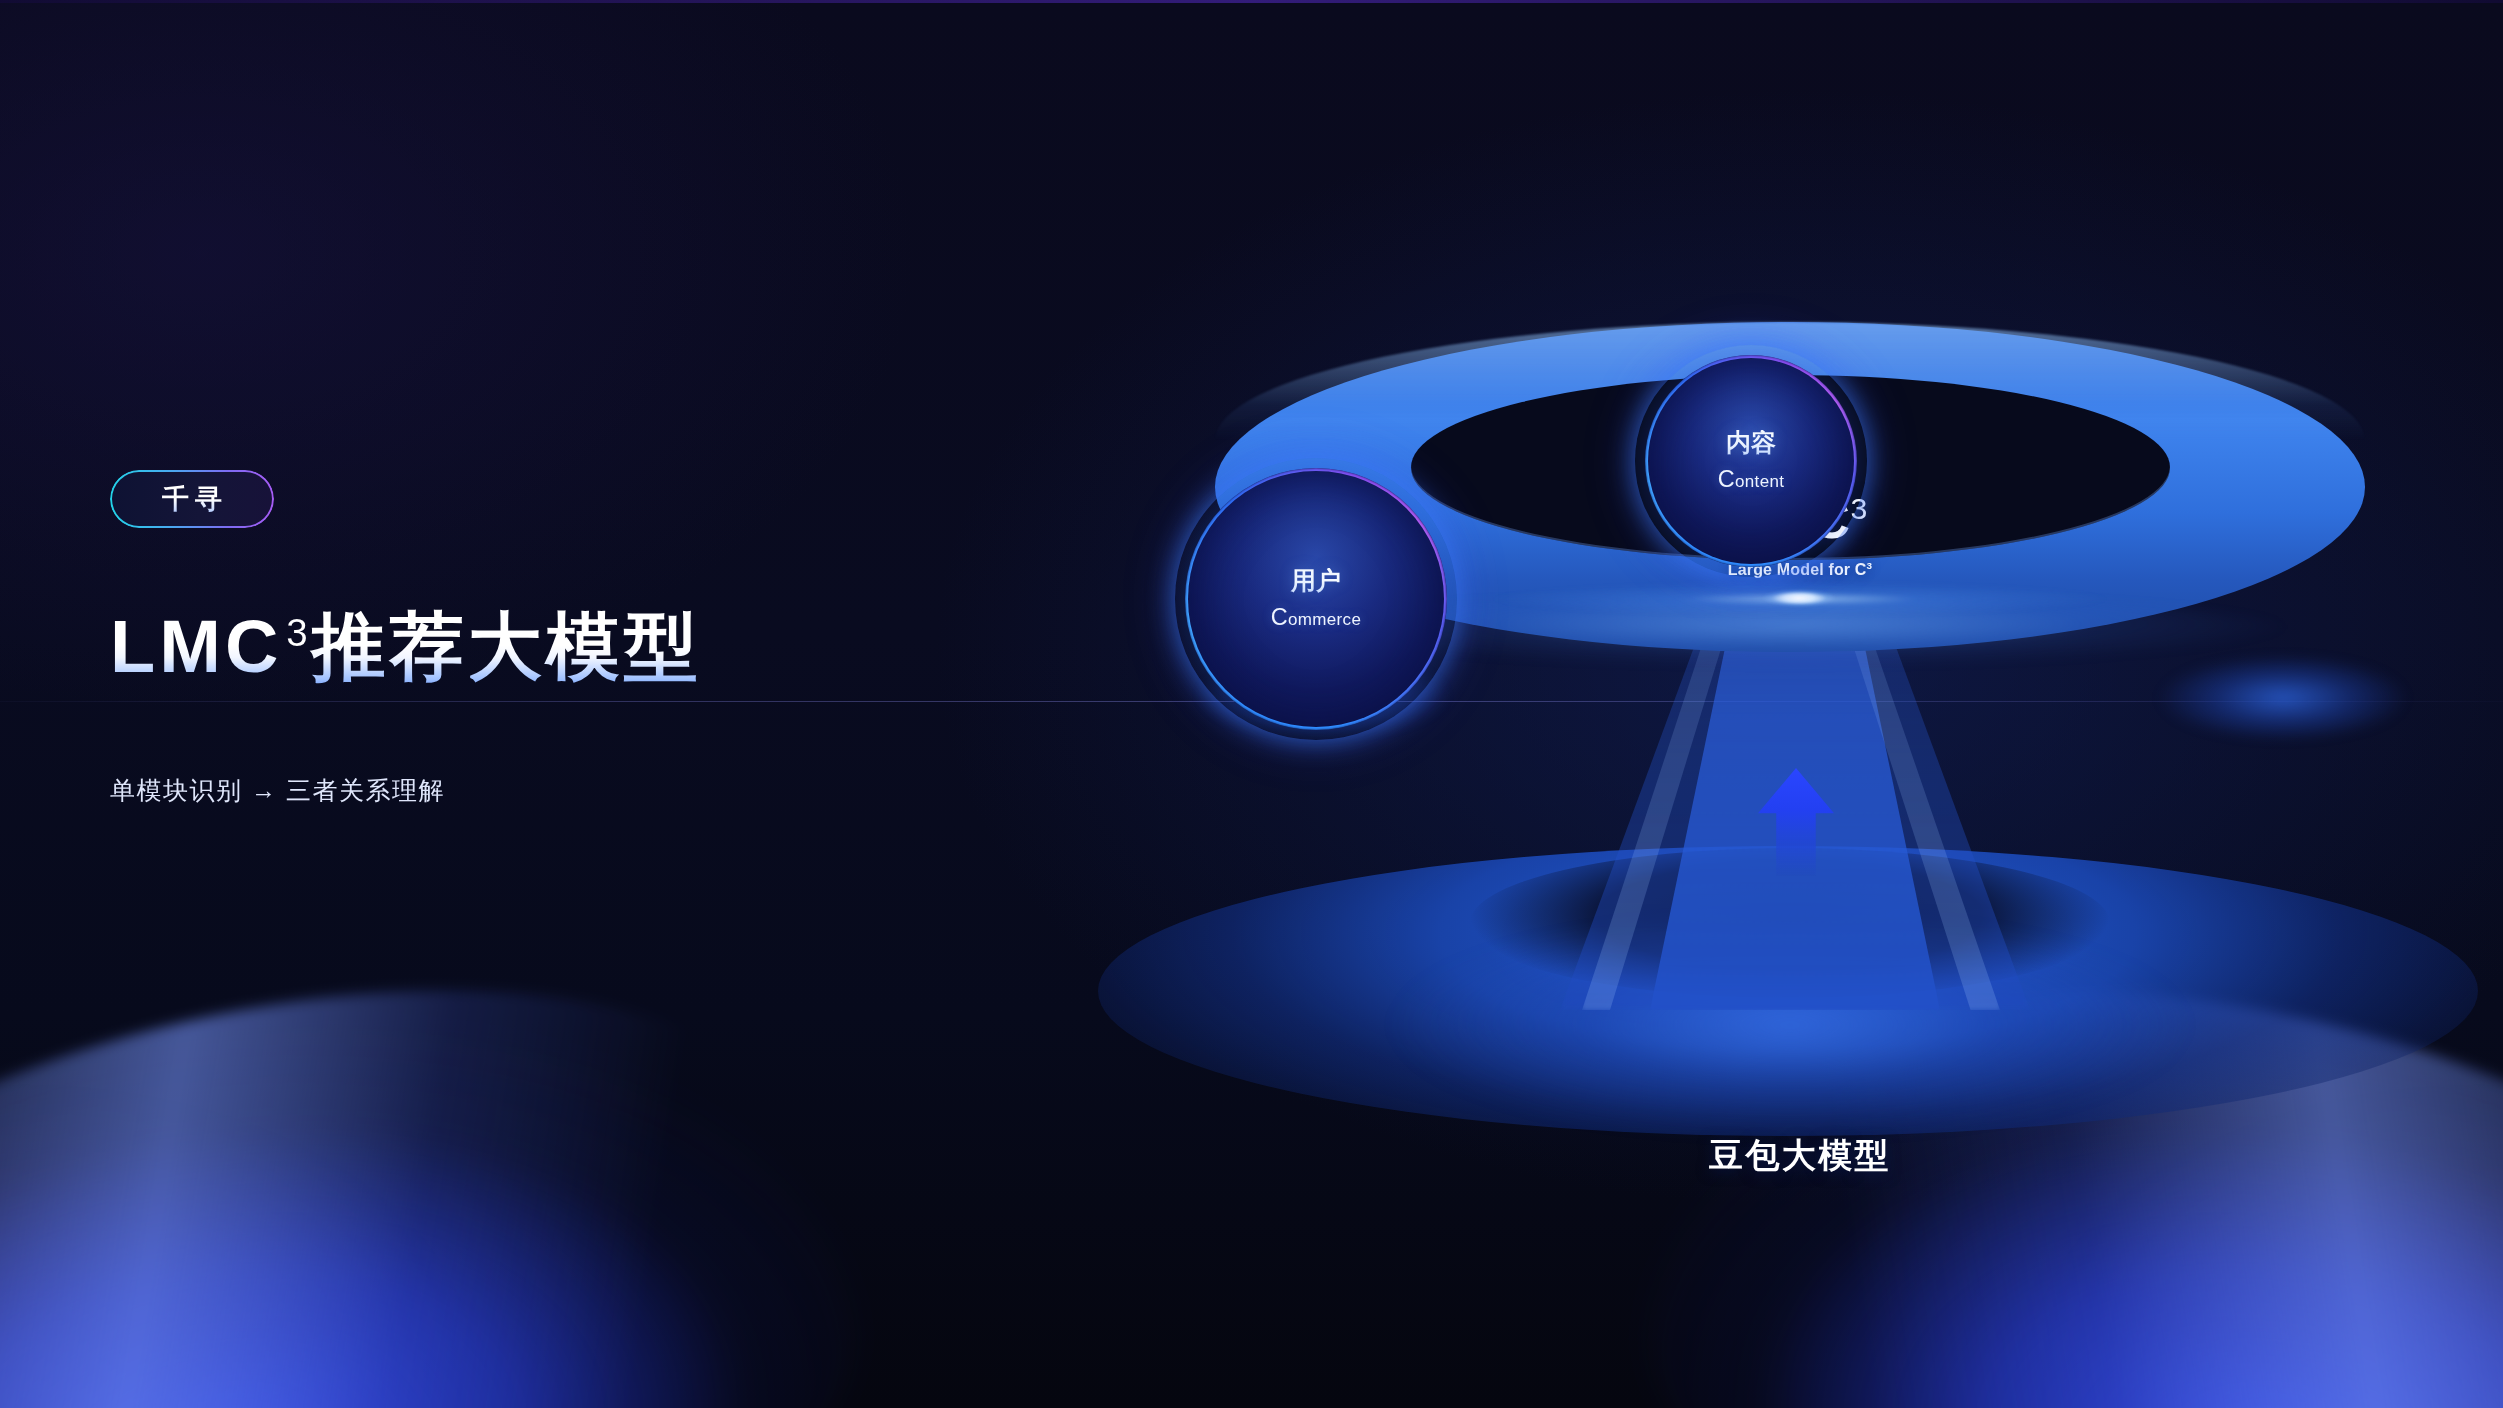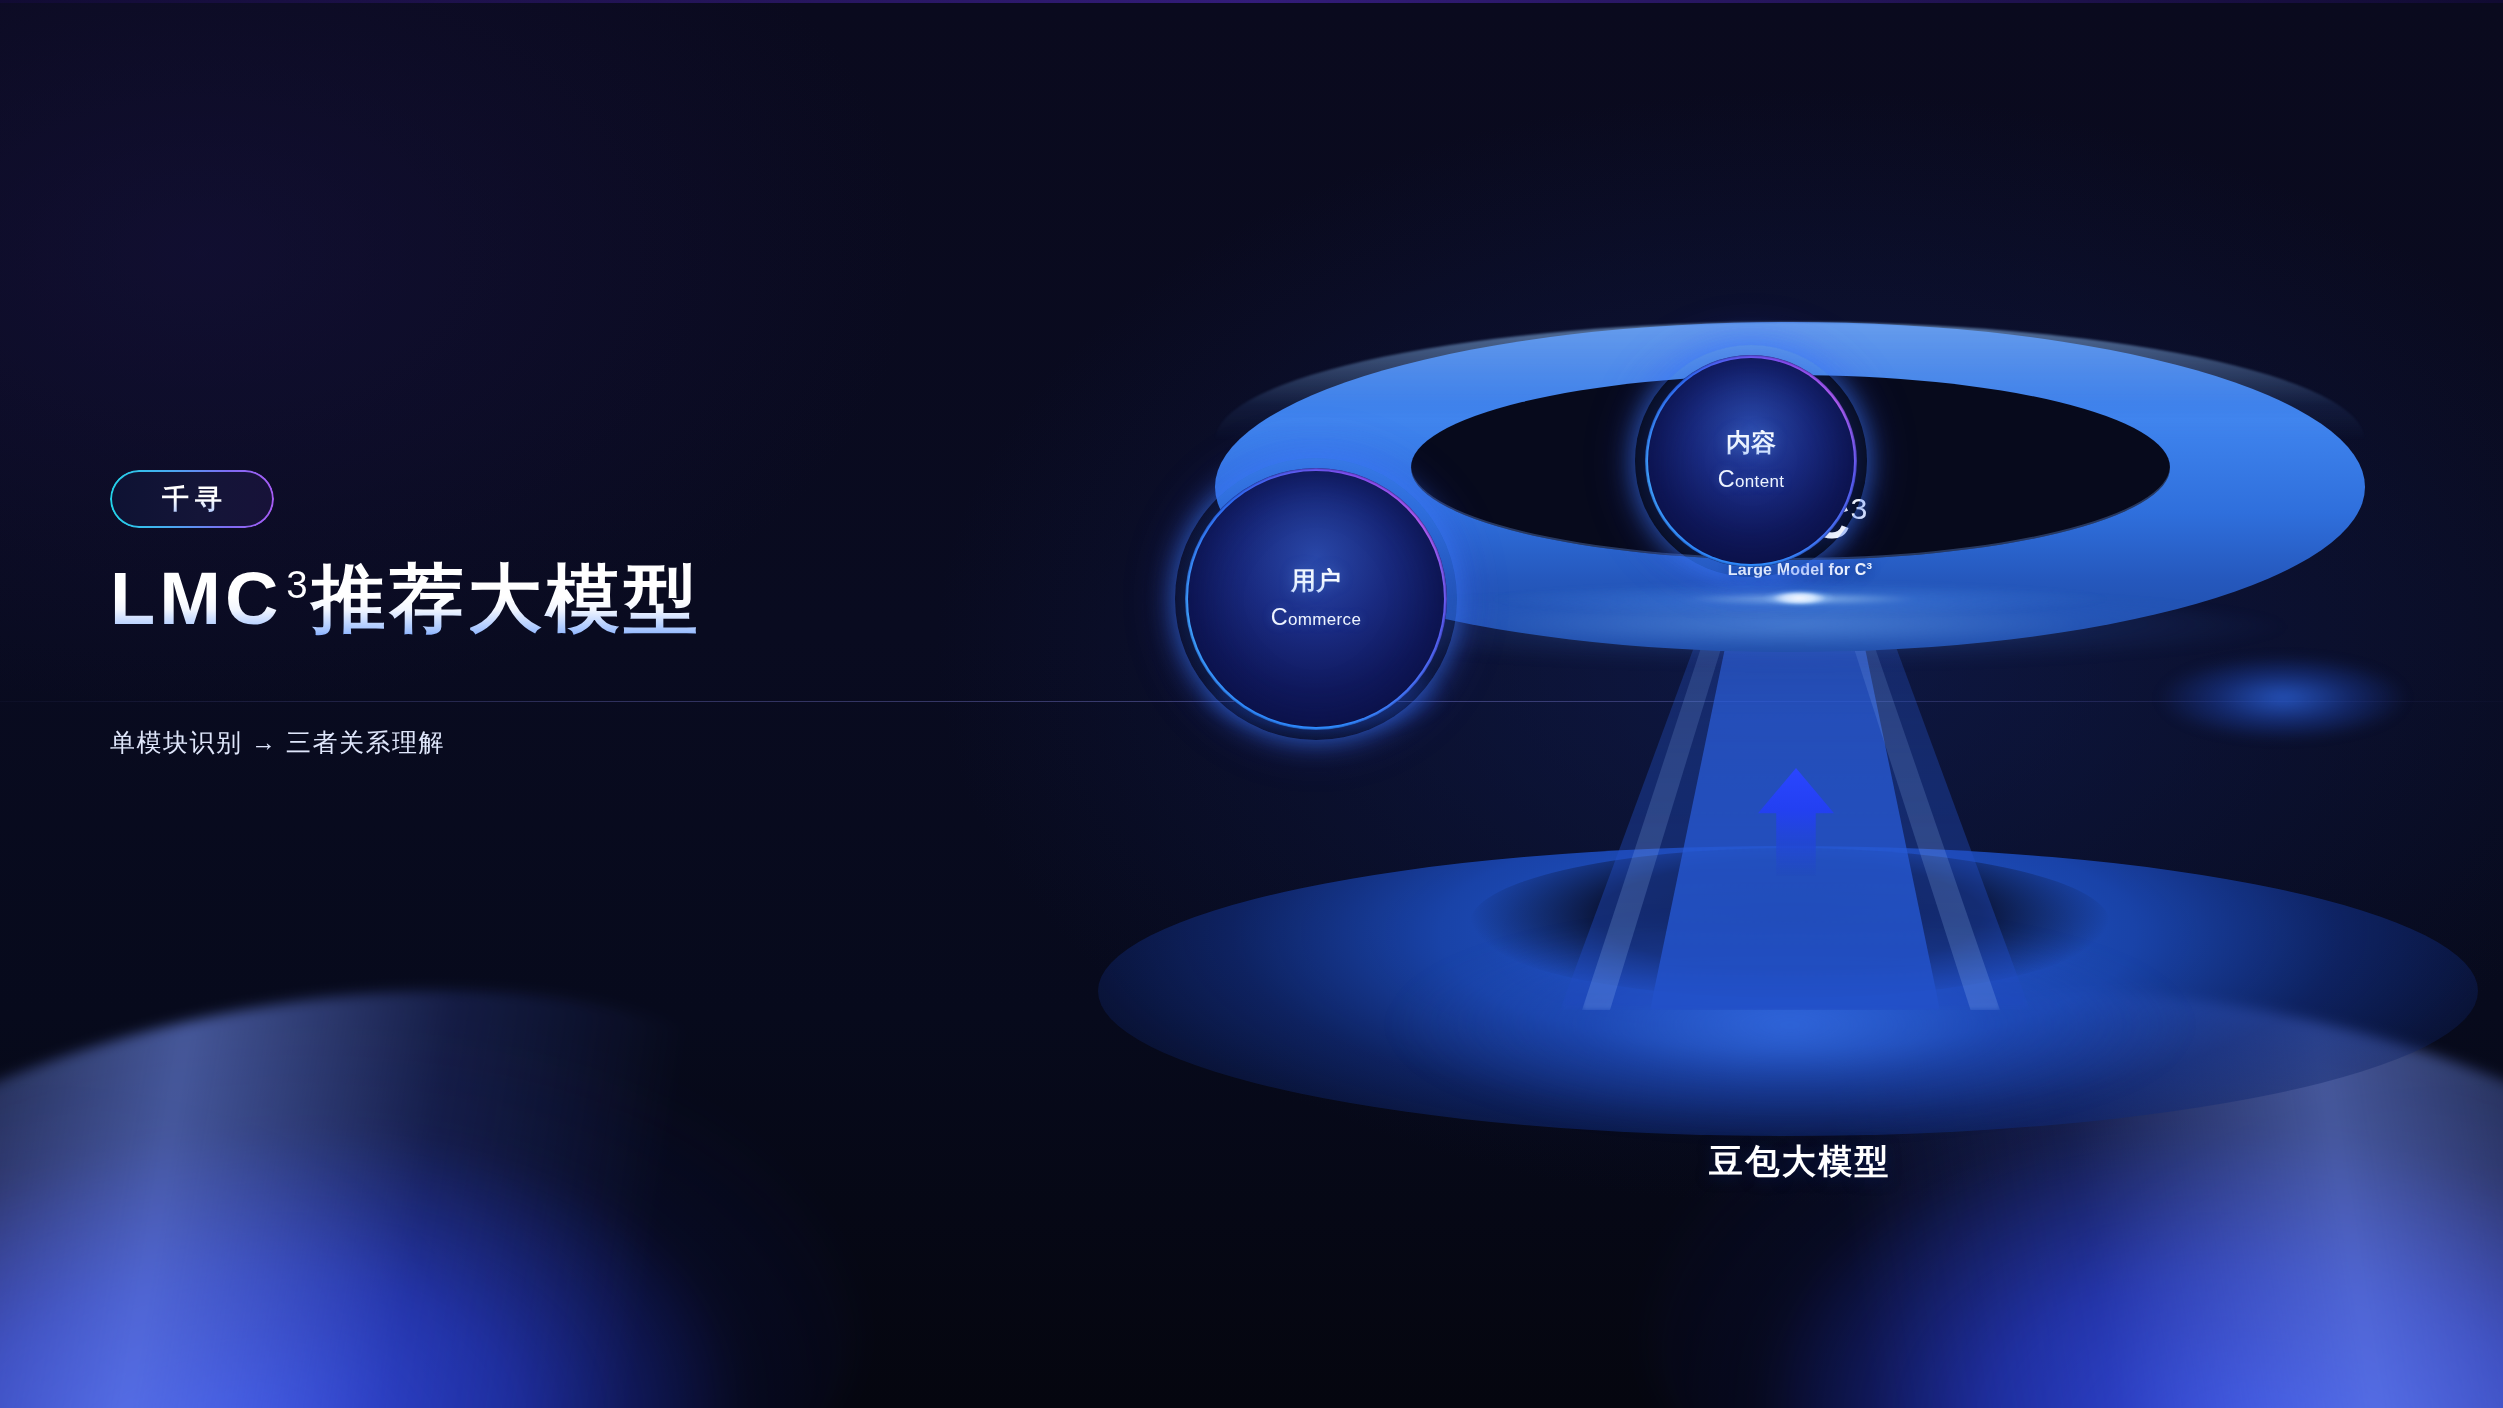--- a/index.html
+++ b/index.html
@@ -85,21 +85,21 @@
     pointer-events:none;
   }
   .badge span{
     position:relative;font-size:27px;font-weight:700;letter-spacing:.22em;
     background:linear-gradient(180deg,#ffffff 0%,#ffffff 52%,#cddcff 78%,#8fb4ff 100%);
     -webkit-background-clip:text;background-clip:text;color:transparent;
     text-indent:.22em;
   }
 
   .h1{
-    margin-top:28px;
+    margin-top:76px;
     font-size:74px;line-height:1.16;font-weight:700;letter-spacing:.055em;
     white-space:nowrap;
     background:linear-gradient(180deg,#ffffff 0%,#ffffff 48%,#f2f6ff 62%,#9ec0ff 88%,#5d8ef8 100%);
     -webkit-background-clip:text;background-clip:text;color:transparent;
   }
   .h1 .sup{font-size:.52em;vertical-align:super;letter-spacing:0;font-weight:400;padding:0 .1em;}
   .h1-2{margin-top:16px;}
   .sub{
     margin-top:84px;font-size:25px;color:#dfe6fb;letter-spacing:.06em;font-weight:400;
   }
@@ -205,21 +205,21 @@
   }
   .center-label .lmc .sup{font-size:.56em;vertical-align:super;font-weight:400;}
   .center-label .tag{
     margin-top:14px;font-size:16px;font-weight:700;color:#f0f6ff;letter-spacing:.01em;
     text-shadow:0 1px 8px rgba(10,30,90,.6);
   }
   .center-label .tag .sup{font-size:.62em;vertical-align:super;}
 
   
   .brand{
-    position:absolute;left:440px;top:279px;width:540px;text-align:center;
+    position:absolute;left:440px;top:273px;width:540px;text-align:center;
     font-size:34px;font-weight:700;color:#ffffff;letter-spacing:.07em;
     text-shadow:0 2px 14px rgba(8,24,80,.8);
   }
   .brand-holder{position:absolute;left:0;top:560px;width:100%;}
 
   
   .sphere{
     position:absolute;border-radius:50%;
     display:flex;flex-direction:column;align-items:center;justify-content:center;
   }

